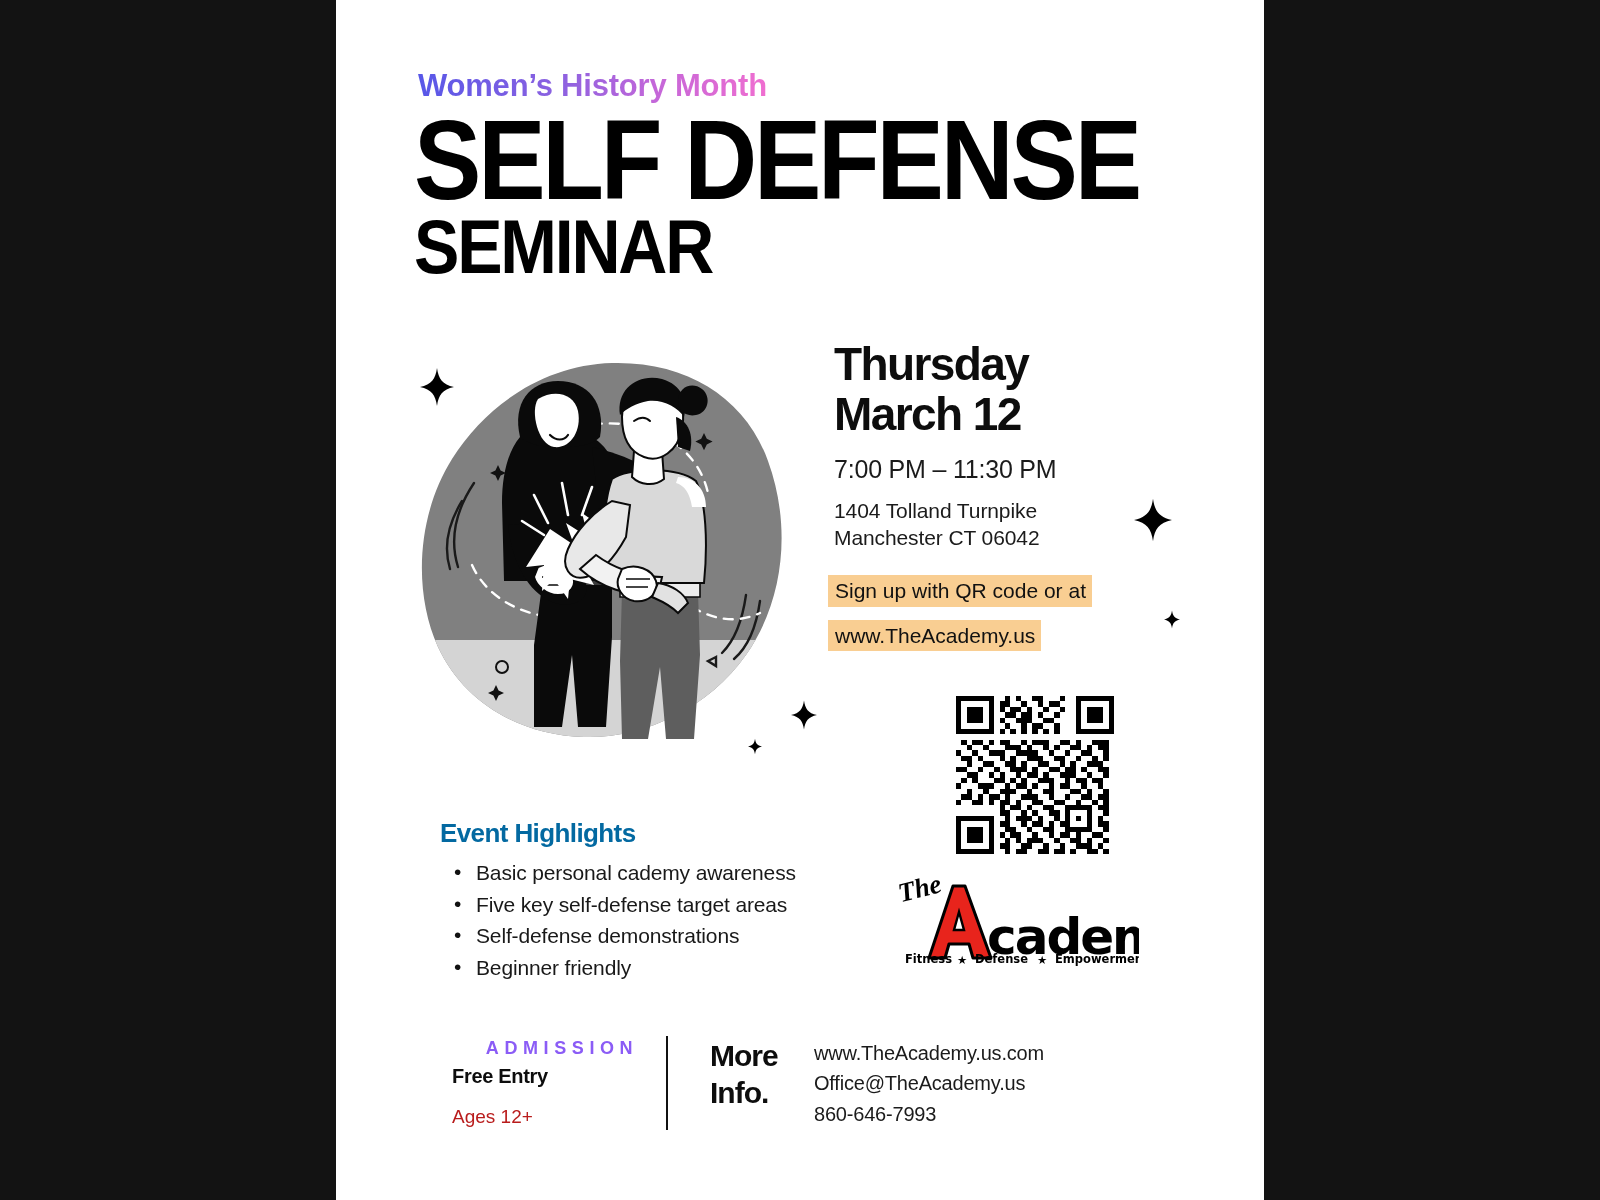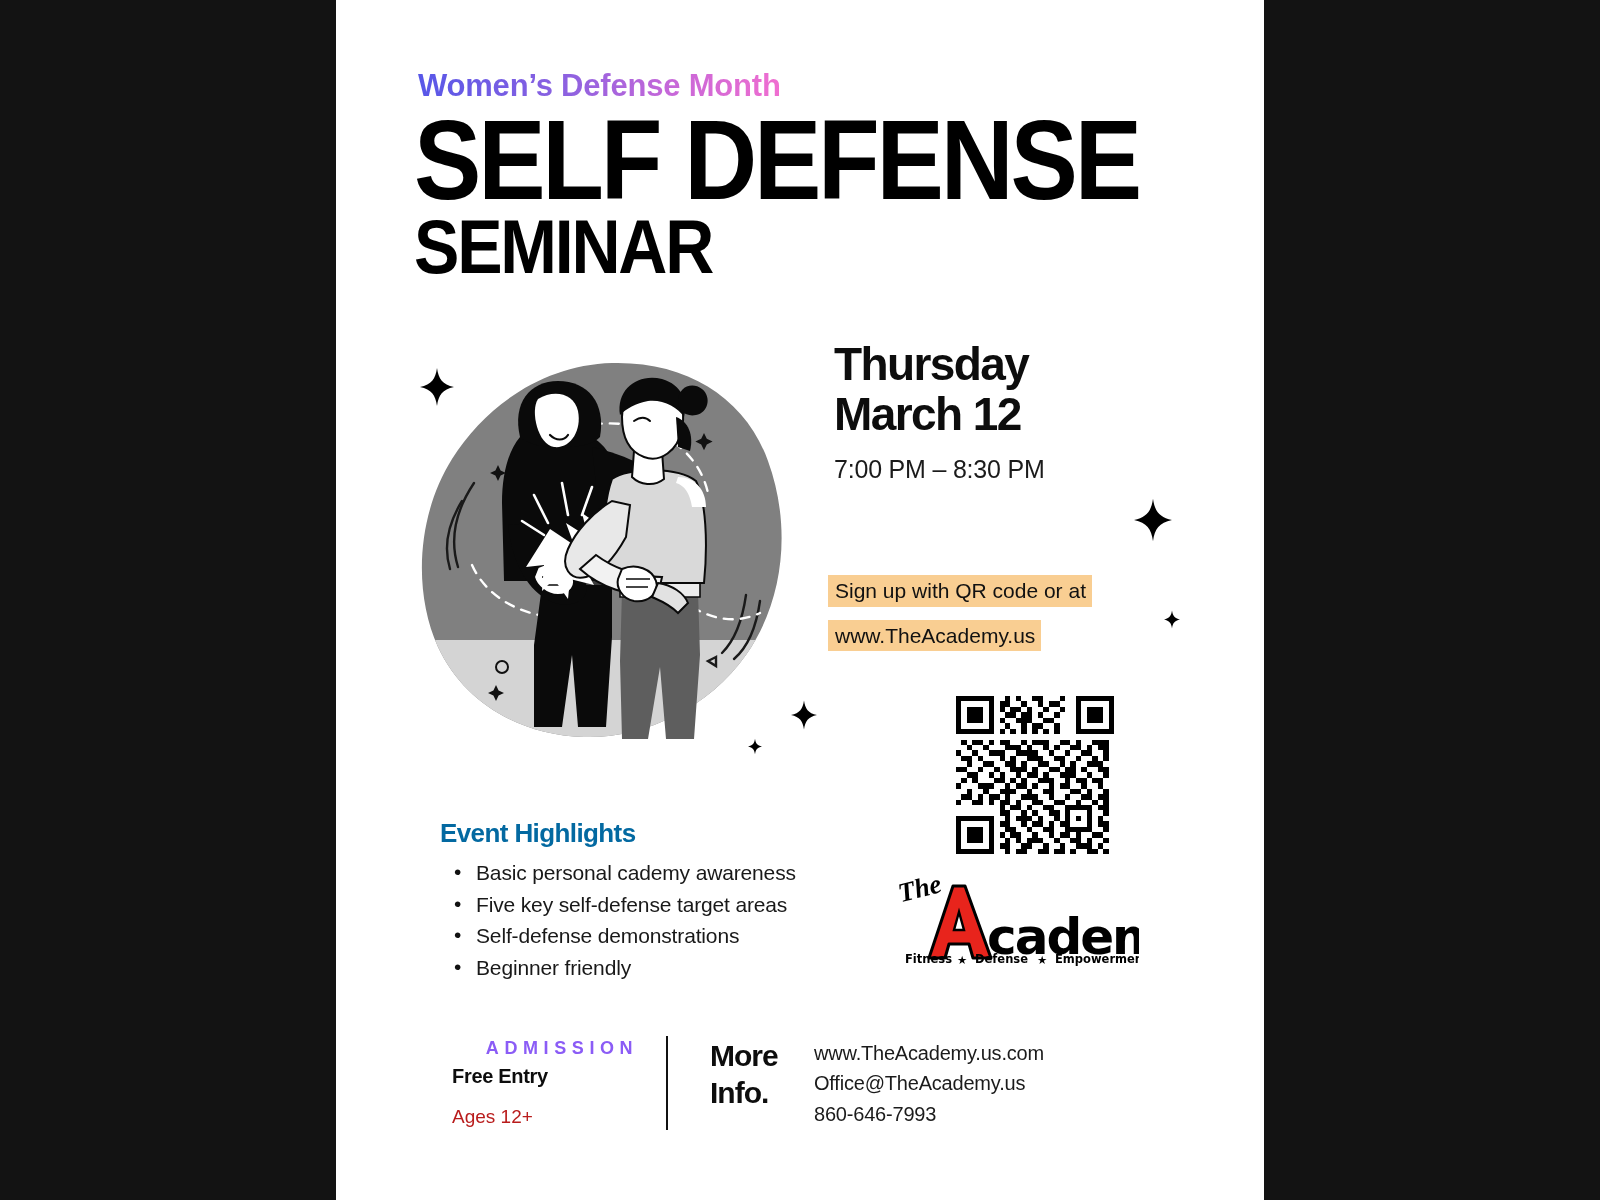--- a/index.html
+++ b/index.html
@@ -122,21 +122,21 @@
     font-size:20px; line-height:1.52; color:#1b1b1b; letter-spacing:-0.2px;
     white-space:nowrap;
   }
 </style>
 </head>
 <body>
 
 <div id="stage">
   <div class="poster">
 
-    <div class="eyebrow">Women’s Defense Month</div>
+    <div class="eyebrow">Women’s History Month</div>
     <div class="title-main">SELF DEFENSE</div>
     <div class="title-sub">SEMINAR</div>
 
     <div class="spark" style="left:84px; top:368px;">
       <svg width="34" height="38" viewBox="0 0 34 38" aria-hidden="true">
         <path d="M17 0 C18.6 11.2 22.4 16.4 34 19 C22.4 21.6 18.6 26.8 17 38 C15.4 26.8 11.6 21.6 0 19 C11.6 16.4 15.4 11.2 17 0 Z" fill="#000"></path>
       </svg>
     </div>
     <div class="spark" style="left:798px; top:498px;">
       <svg width="38" height="44" viewBox="0 0 34 38" aria-hidden="true">
@@ -278,21 +278,25 @@
 
           <path d="M242 228 C256 230 268 238 272 248 L262 258
                    C252 248 240 244 236 242 Z" fill="#e2e2e2" stroke="#0a0a0a" stroke-width="2"></path>
         </g>
       </svg>
     </div>
 
     <div class="date-block">
       <div class="date-line">Thursday</div>
       <div class="date-line">March 12</div>
-      <div class="time-line">7:00 PM – 8:30 PM</div>
+      <div class="time-line">7:00 PM – 11:30 PM</div>
+      <div class="addr-block">
+        <div class="addr-line">1404 Tolland Turnpike</div>
+        <div class="addr-line">Manchester CT 06042</div>
+      </div>
     </div>
 
     <div class="signup">
       <span>Sign up with QR code or at</span>
       <span>www.TheAcademy.us</span>
     </div>
 
     <div class="qr">
       <svg viewBox="0 0 29 29" shape-rendering="crispEdges" aria-hidden="true">
         <rect width="29" height="29" fill="#fff"></rect>

